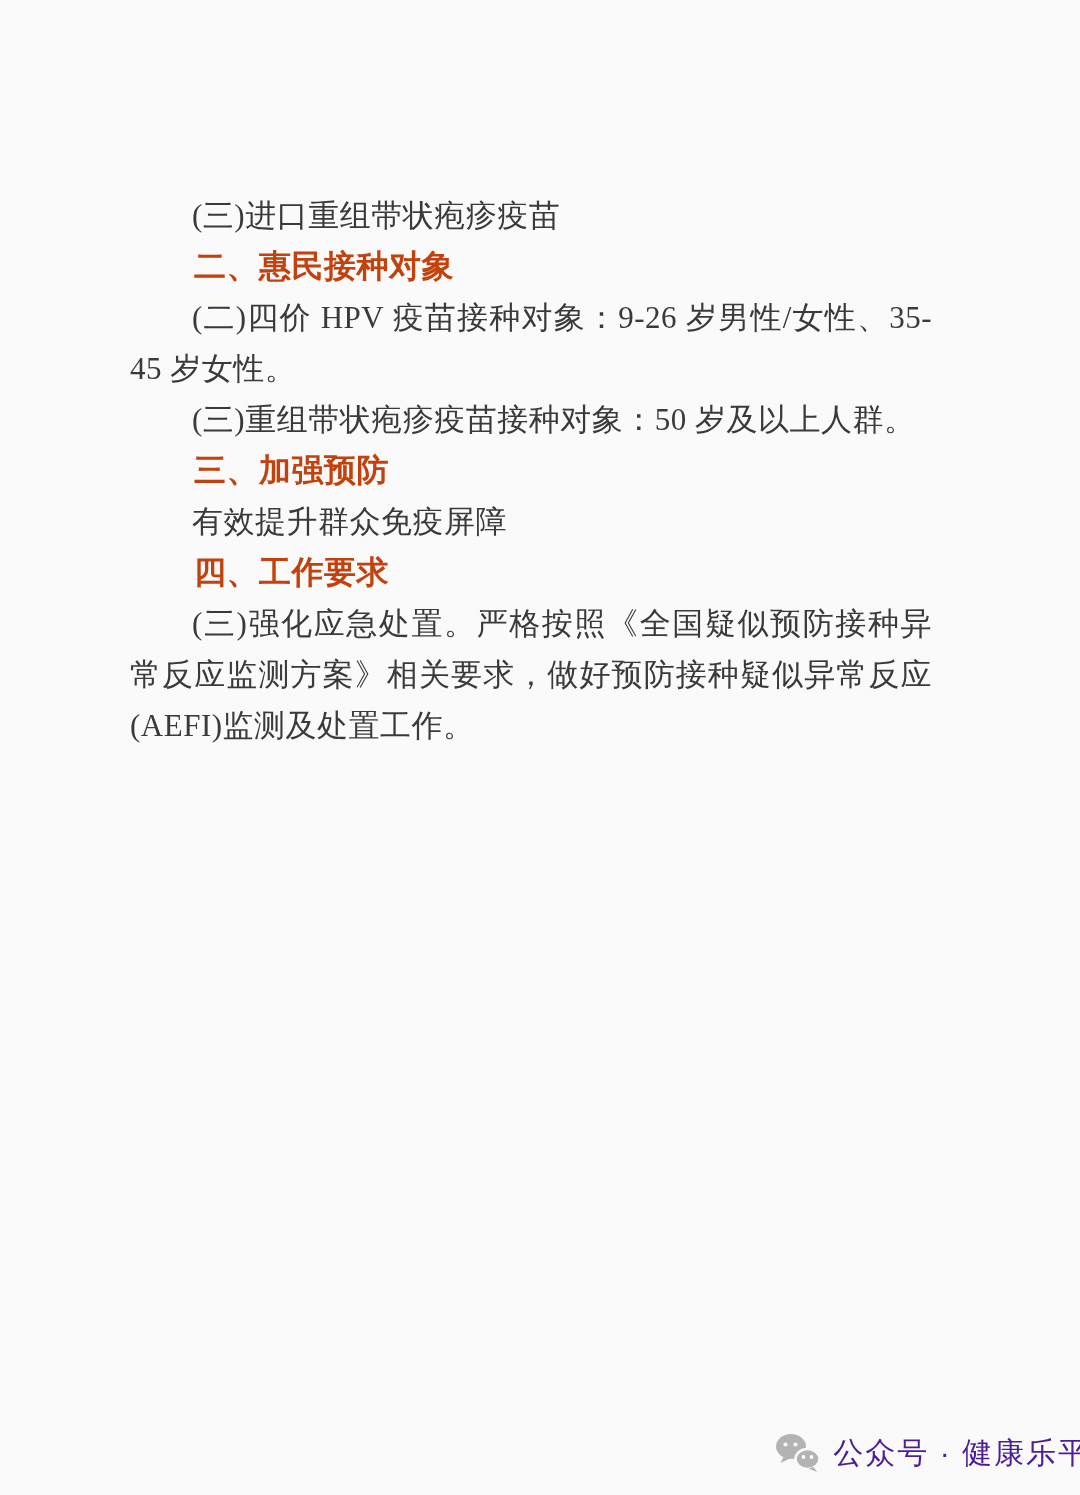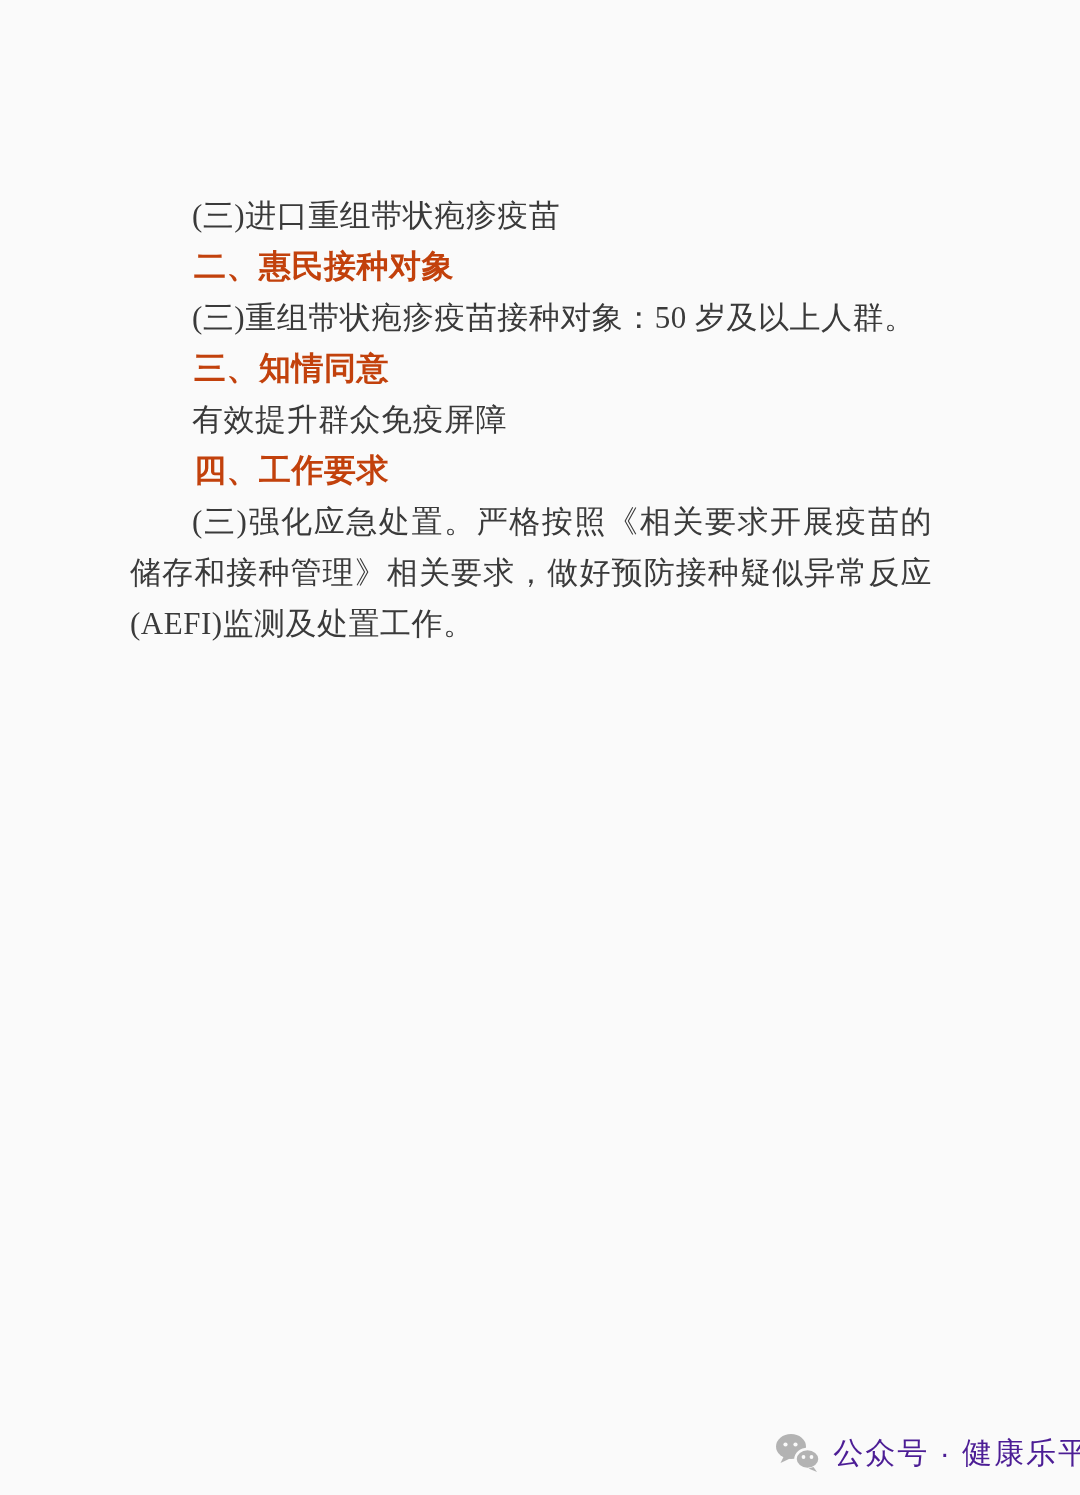--- a/index.html
+++ b/index.html
@@ -59,25 +59,26 @@
 </style>
 </head>
 <body>
 
 <div class="page">
   <div class="edge-strip"></div>
 
   <div class="doc">
       <p class="para">(三)进口重组带状疱疹疫苗</p>
       <p class="heading">二、惠民接种对象</p>
+      <p class="para">(二)四价 HPV 疫苗接种对象：9-26 岁男性/女性、35-45 岁女性。</p>
       <p class="para">(三)重组带状疱疹疫苗接种对象：50 岁及以上人群。</p>
-      <p class="heading">三、知情同意</p>
+      <p class="heading">三、加强预防</p>
       <p class="plain">有效提升群众免疫屏障</p>
       <p class="heading">四、工作要求</p>
-      <p class="para">(三)强化应急处置。严格按照《相关要求开展疫苗的储存和接种管理》相关要求，做好预防接种疑似异常反应(AEFI)监测及处置工作。</p>
+      <p class="para">(三)强化应急处置。严格按照《全国疑似预防接种异常反应监测方案》相关要求，做好预防接种疑似异常反应(AEFI)监测及处置工作。</p>
     </div>
 
   <div class="footer">
     <svg class="wechat-icon" width="46" height="40" viewBox="0 0 46 40" aria-hidden="true">
       <ellipse cx="16" cy="13.5" rx="15" ry="12.5" fill="#b3b3b3"></ellipse>
       <path d="M9 23 L5.5 30 L15 25.5 Z" fill="#b3b3b3"></path>
       <circle cx="10.5" cy="11.5" r="2.1" fill="#fafafa"></circle>
       <circle cx="20.5" cy="11.5" r="2.1" fill="#fafafa"></circle>
       <ellipse cx="32.5" cy="26" rx="12" ry="10" fill="#b3b3b3" stroke="#fafafa" stroke-width="2.5"></ellipse>
       <path d="M38.5 34 L42 39 L33.5 35.5 Z" fill="#b3b3b3"></path>

